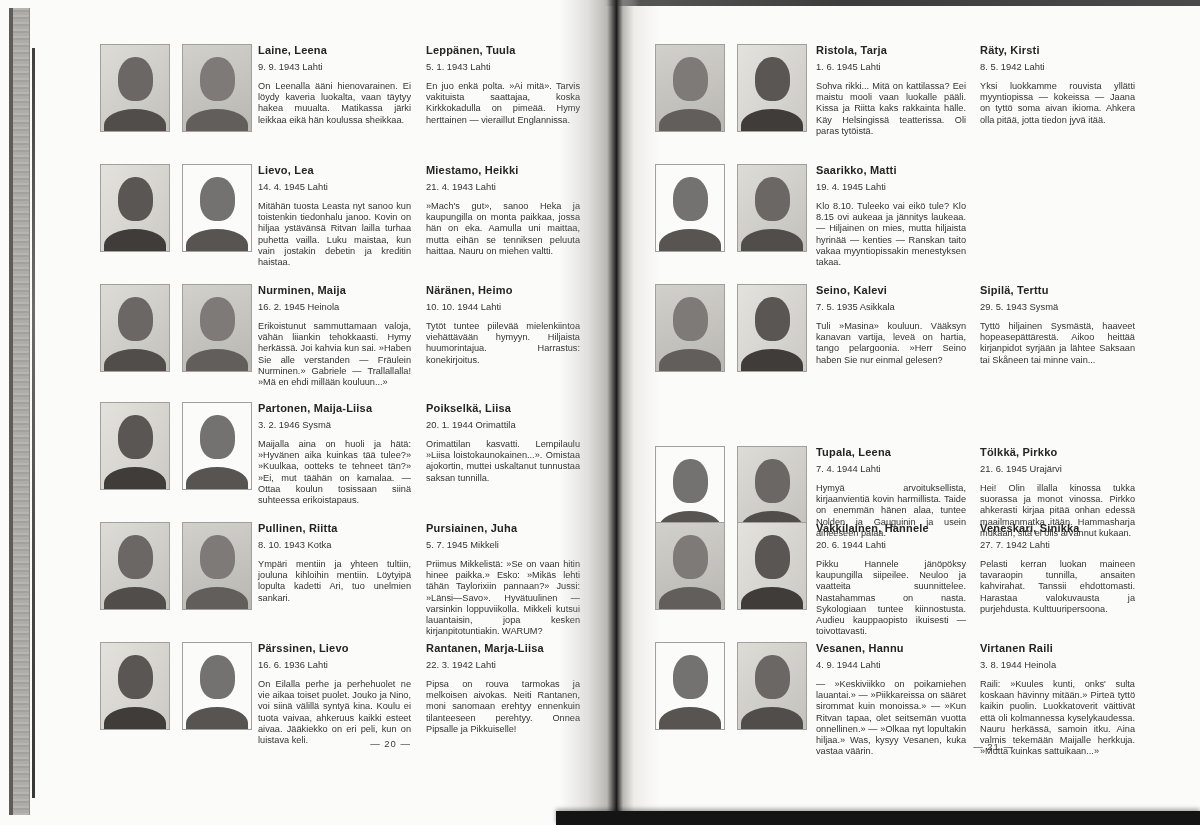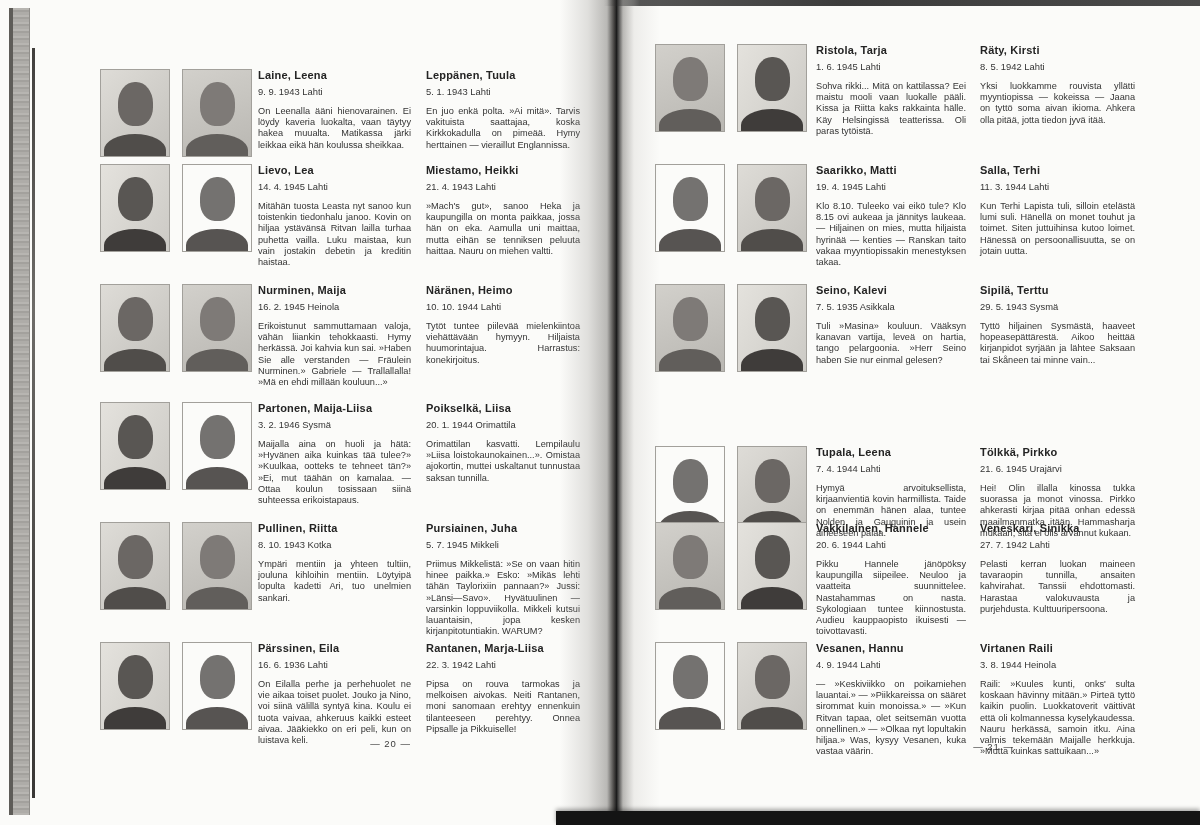--- a/index.html
+++ b/index.html
@@ -68,21 +68,21 @@
 </head>
 <body>
 
 <div class="spread">
   <div class="edge-strip"></div>
   <div class="edge-strip2"></div>
 
   <section class="page page-left" id="page-left">
     <div class="pageno">— 20 —</div>
 
-  <div class="row" style="top: 0px; margin-top: 25px;">
+  <div class="row" style="top: 0px;">
     <div class="photo pa t0">
       <div class="head"></div>
       <div class="shoulders"></div>
     </div>
     <div class="photo pb t1">
       <div class="head"></div>
       <div class="shoulders"></div>
     </div>
     <div class="entry e1">
       <h3 class="name">Laine, Leena</h3>
@@ -183,21 +183,21 @@
   <div class="row" style="top: 598px;">
     <div class="photo pa t2">
       <div class="head"></div>
       <div class="shoulders"></div>
     </div>
     <div class="photo pb t3">
       <div class="head"></div>
       <div class="shoulders"></div>
     </div>
     <div class="entry e1">
-      <h3 class="name">Pärssinen, Eila</h3>
+      <h3 class="name">Pärssinen, Lievo</h3>
       <div class="date">16. 6. 1936 Lahti</div>
       <p class="bio">On Eilalla perhe ja perhehuolet ne vie aikaa toiset puolet. Jouko ja Nino, voi siinä välillä syntyä kina. Koulu ei tuota vaivaa, ahkeruus kaikki esteet aivaa. Jääkiekko on eri peli, kun on luistava keli.</p>
     </div>
     <div class="entry e2">
       <h3 class="name">Rantanen, Marja-Liisa</h3>
       <div class="date">22. 3. 1942 Lahti</div>
       <p class="bio">Pipsa on rouva tarmokas ja melkoisen aivokas. Neiti Rantanen, moni sanomaan erehtyy ennenkuin tilanteeseen perehtyy. Onnea Pipsalle ja Pikkuiselle!</p>
     </div>
   </div>
 </section>
@@ -235,25 +235,20 @@
     </div>
     <div class="photo pb t0">
       <div class="head"></div>
       <div class="shoulders"></div>
     </div>
     <div class="entry e1">
       <h3 class="name">Saarikko, Matti</h3>
       <div class="date">19. 4. 1945 Lahti</div>
       <p class="bio">Klo 8.10. Tuleeko vai eikö tule? Klo 8.15 ovi aukeaa ja jännitys laukeaa. — Hiljainen on mies, mutta hiljaista hyrinää — kenties — Ranskan taito vakaa myyntiopissakin menestyksen takaa.</p>
     </div>
-    <div class="entry e2">
-      <h3 class="name">Salla, Terhi</h3>
-      <div class="date">11. 3. 1944 Lahti</div>
-      <p class="bio">Kun Terhi Lapista tuli, silloin etelästä lumi suli. Hänellä on monet touhut ja toimet. Siten juttuihinsa kutoo loimet. Hänessä on persoonallisuutta, se on jotain uutta.</p>
-    </div>
   </div>
 
   <div class="row" style="top: 240px;">
     <div class="photo pa t1">
       <div class="head"></div>
       <div class="shoulders"></div>
     </div>
     <div class="photo pb t2">
       <div class="head"></div>
       <div class="shoulders"></div>

